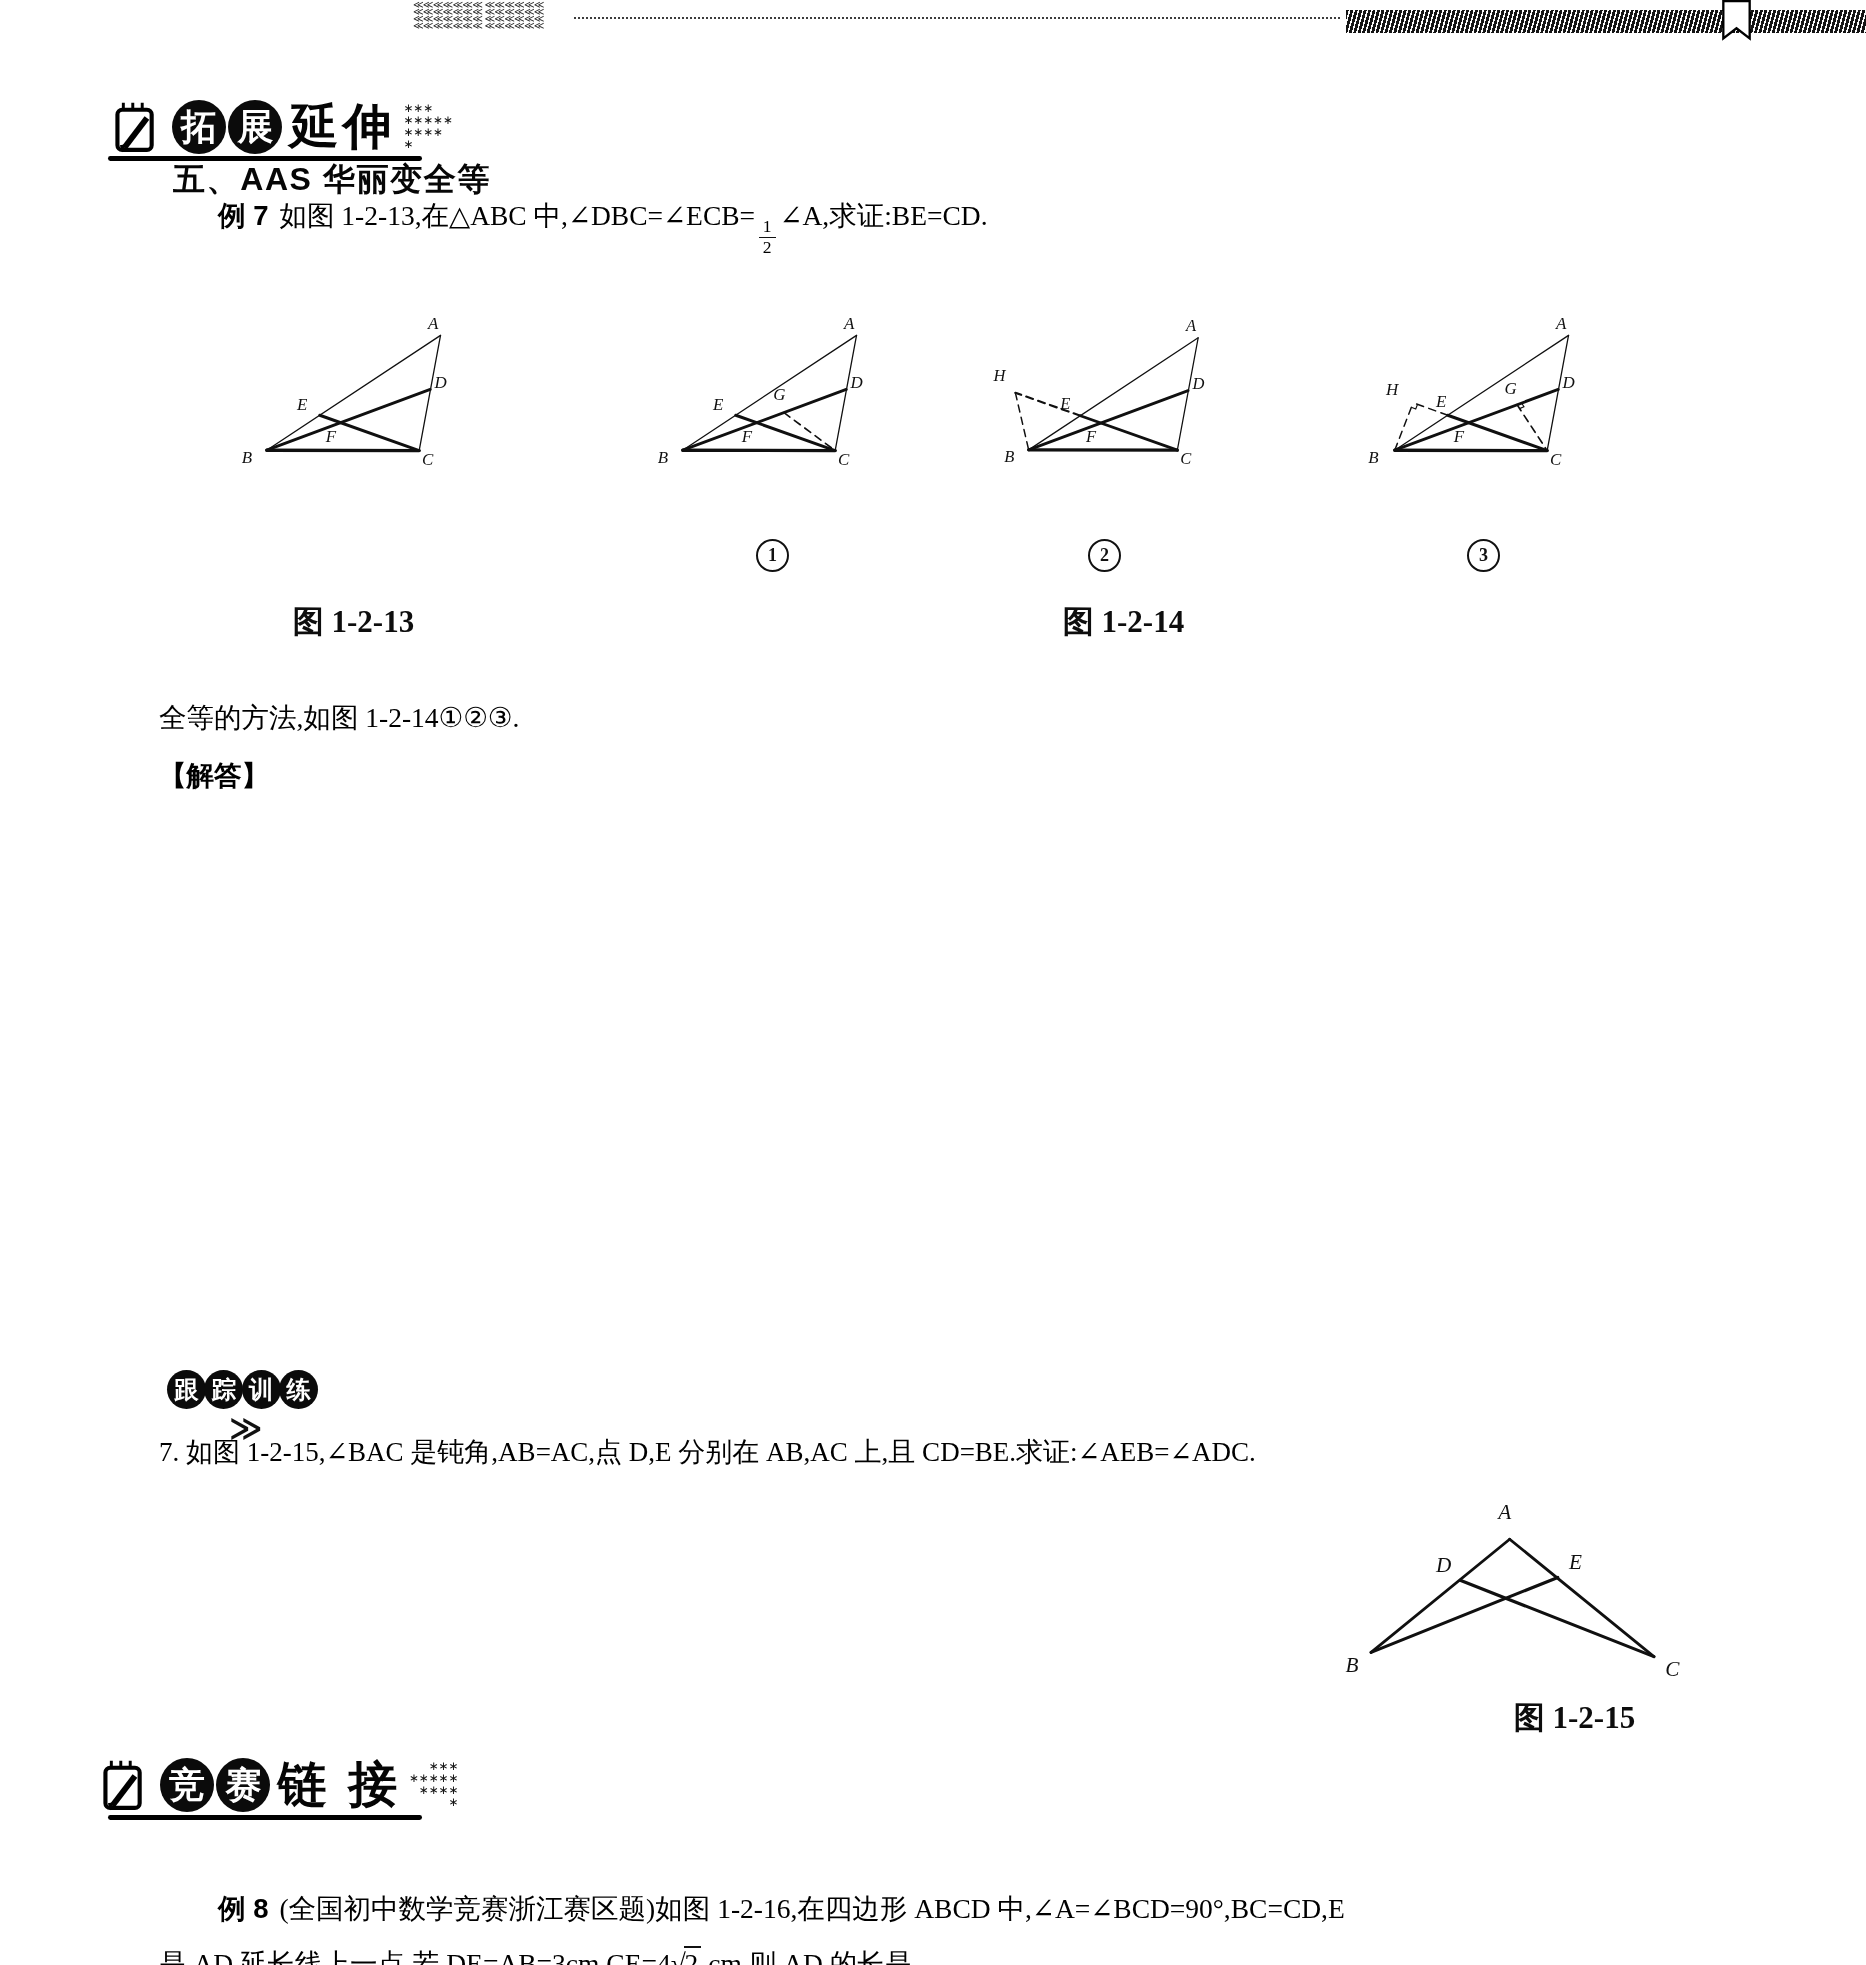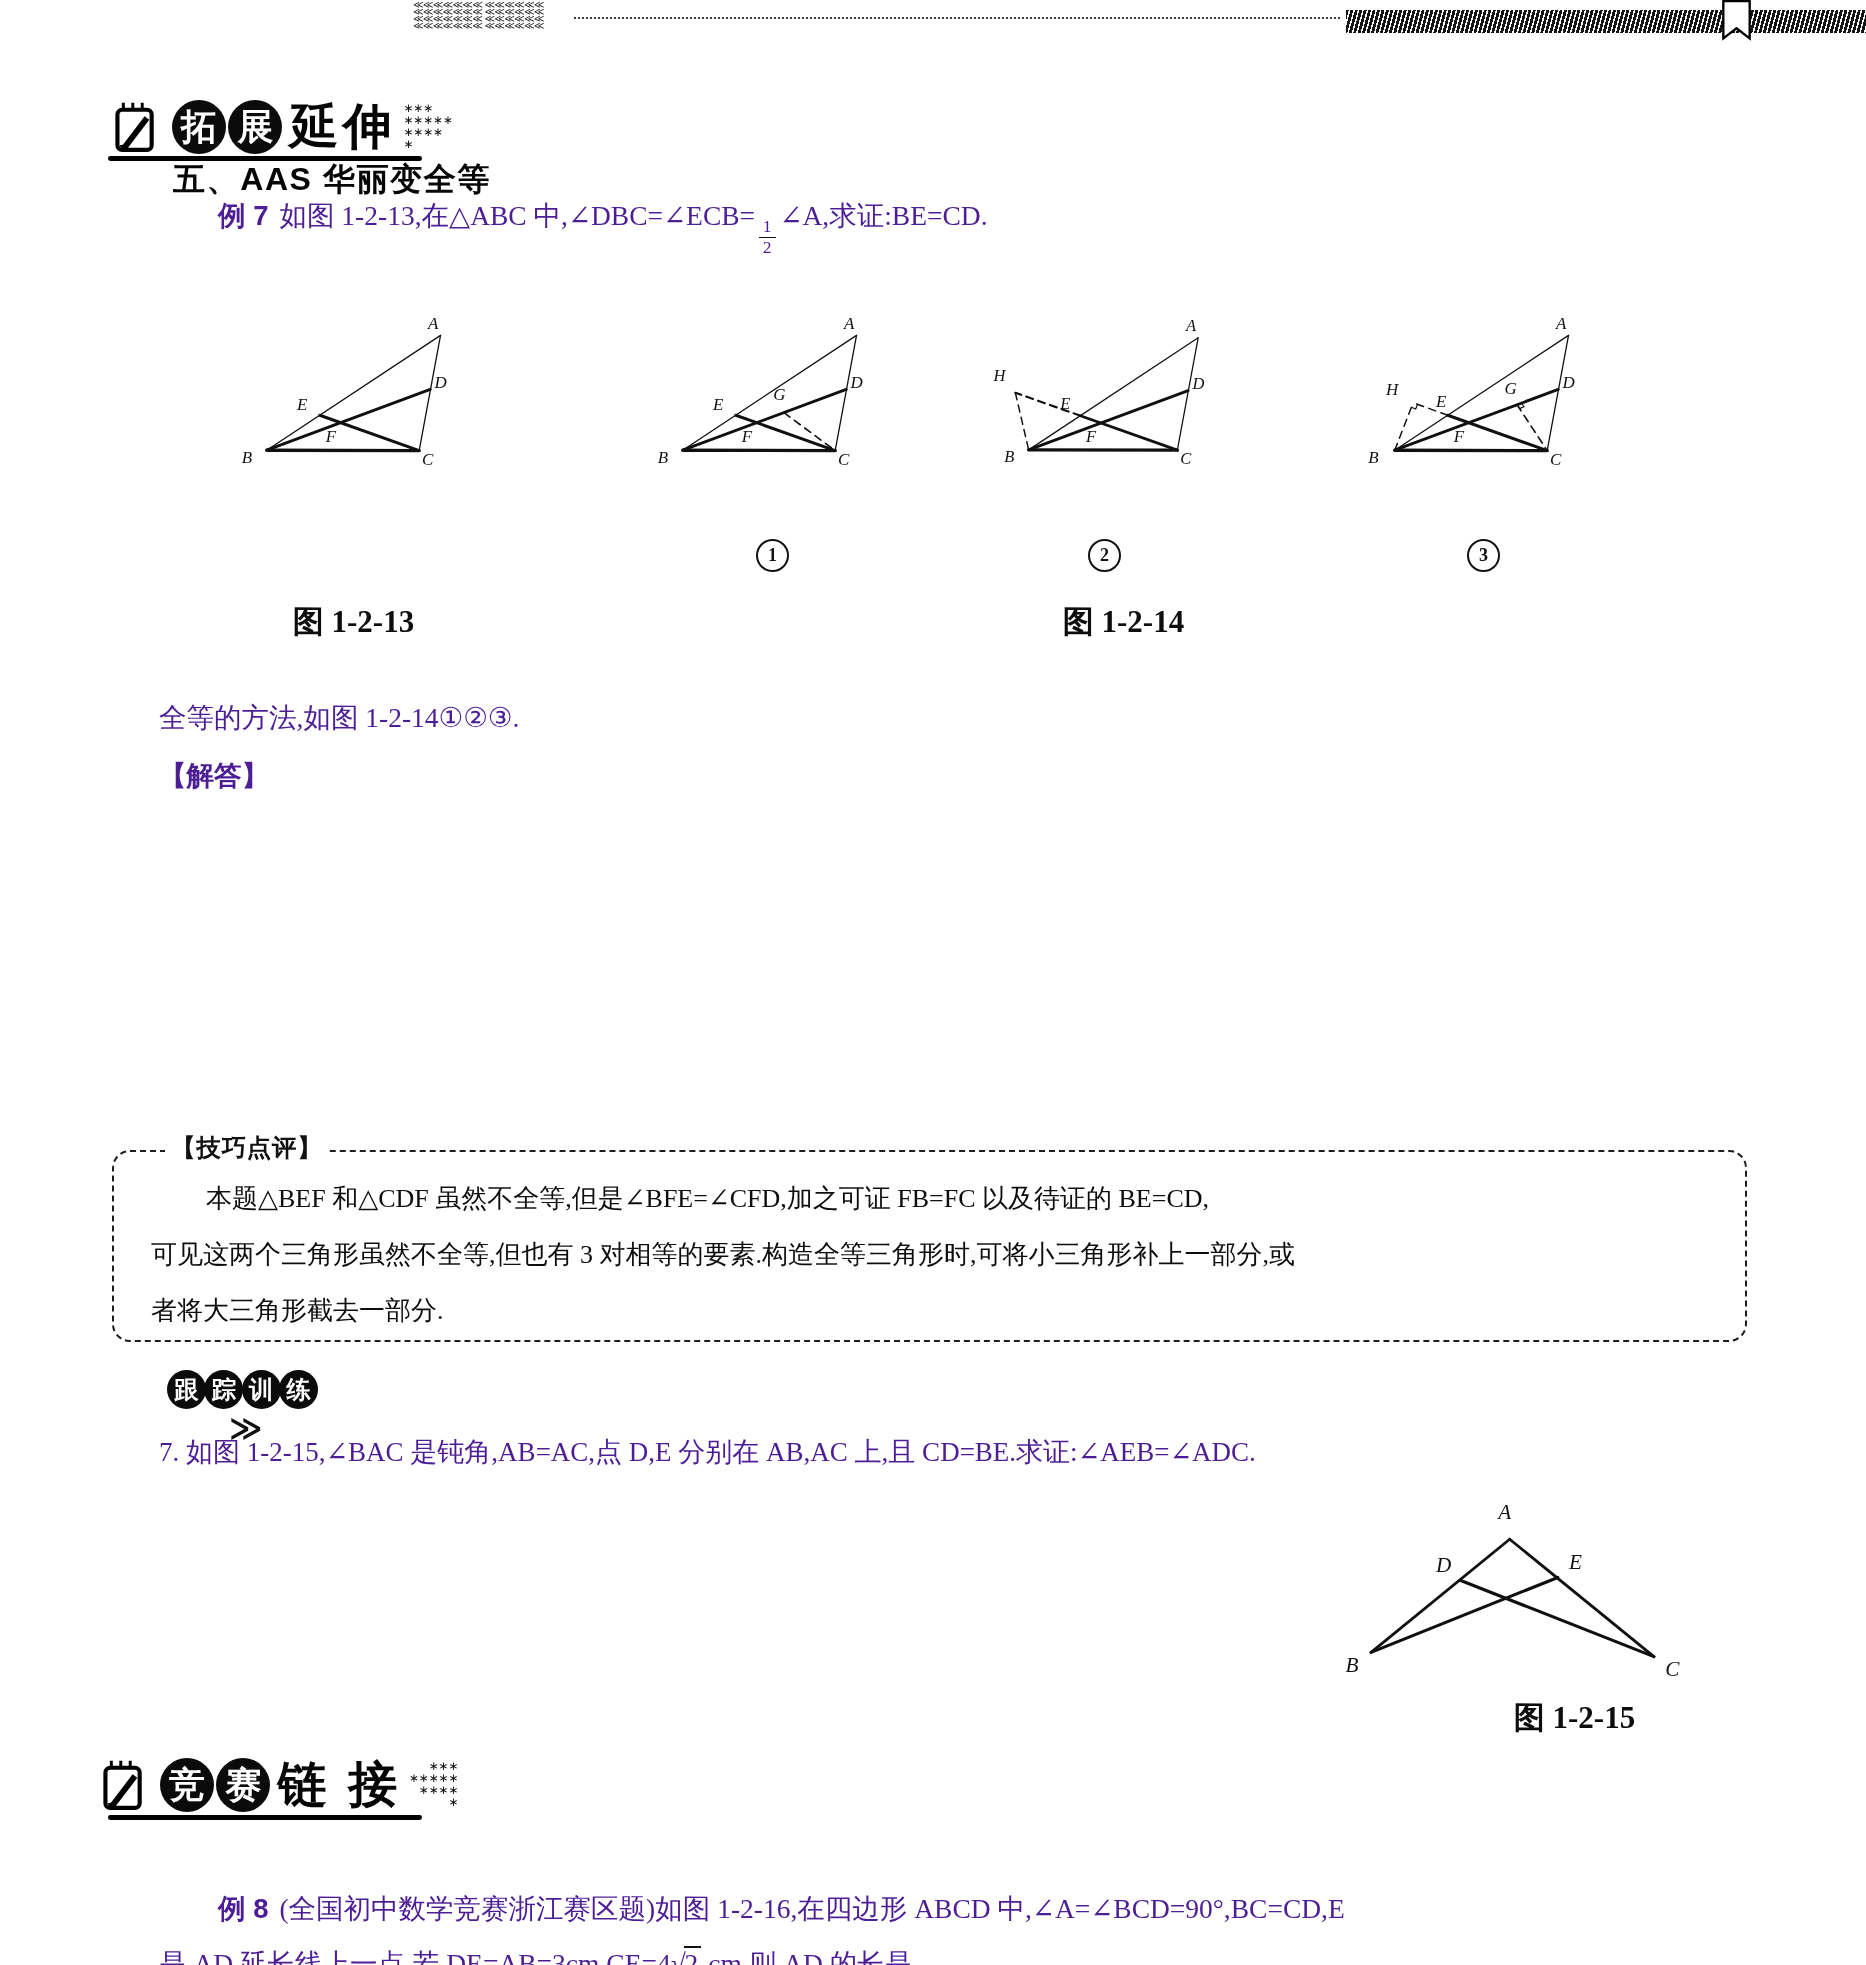--- a/index.html
+++ b/index.html
@@ -20,21 +20,21 @@
   .logo .bubble{width:54px;height:54px;font-size:36px;margin-right:2.4px;}
   .logo-plain{font-family:"Liberation Sans","DejaVu Sans",sans-serif;font-weight:900;
               font-size:49px;letter-spacing:3.9px;color:#050505;}
   .logo-stars{font-family:"DejaVu Sans",sans-serif;font-size:11.8px;line-height:11.8px;color:#111;
               white-space:pre-line;margin-left:3.1px;}
   .logo-underline{height:4.7px;background:#000;border-radius:2.4px;}
   
   .hei{font-family:"Liberation Sans","DejaVu Sans",sans-serif;font-weight:bold;}
   .sec-title{font-family:"Liberation Sans","DejaVu Sans",sans-serif;font-weight:bold;
              font-size:32px;letter-spacing:1.6px;color:#060606;}
-  .bodyline{font-size:27.5px;white-space:nowrap;color:#4c1d95;}
+  .bodyline{font-size:27.5px;white-space:nowrap;color:#000000;}
   .lbl{font-family:"Liberation Sans","DejaVu Sans",sans-serif;font-weight:bold;margin-right:11px;}
   .frac{display:inline-flex;flex-direction:column;align-items:center;vertical-align:-0.42em;
         line-height:1.05;font-size:0.64em;margin:0 3.9px;}
   .frac .fn{padding:0 3.9px 0.8px;}
   .frac .fd{border-top:1.6px solid #111;padding:0.8px 3.9px 0;}
   .sqrt{display:inline-block;white-space:nowrap;}
   .sqrt .rad{border-top:2px solid #111;padding:0 3.1px 0 0.8px;margin-left:-2px;}
   
   .fig svg{display:block;width:100%;height:100%;}
   .caption{font-size:31px;text-align:center;color:#0d0d0d;font-weight:bold;}
@@ -174,28 +174,20 @@
       <span>3</span>
     </div>
 
   <div class="abs caption" style="left:275px;top:601px;width:157px;">图 1-2-13</div>
   <div class="abs caption" style="left:1045px;top:601px;width:157px;">图 1-2-14</div>
 
   <div class="abs bodyline" style="left:159px;top:700px;">全等的方法,如图 1-2-14①②③.</div>
 
   <div class="abs bodyline hei" style="left:159px;top:758px;">【解答】</div>
 
-  <div class="abs tipbox" style="left:112px;top:1150px;width:1631px;height:188px;">
-    <div class="tiptitle hei">【技巧点评】</div>
-    <div class="tipcontent" style="top:19px;">
-      <div class="indent">本题△BEF 和△CDF 虽然不全等,但是∠BFE=∠CFD,加之可证 FB=FC 以及待证的 BE=CD,</div>
-      <div>可见这两个三角形虽然不全等,但也有 3 对相等的要素.构造全等三角形时,可将小三角形补上一部分,或</div>
-      <div>者将大三角形截去一部分.</div>
-    </div>
-  </div>
 
   <div class="abs follow" style="left:167px;top:1370px;flex-direction:column;">
     <span><span class="bubble">跟</span><span class="bubble">踪</span><span class="bubble">训</span><span class="bubble">练</span></span>
     <span class="follow-arrow">≫</span>
   </div>
 
   <div class="abs bodyline" style="left:159px;top:1434px;font-size:27px;">7. 如图 1-2-15,∠BAC 是钝角,AB=AC,点 D,E 分别在 AB,AC 上,且 CD=BE.求证:∠AEB=∠ADC.</div>
 
   <div class="abs fig" style="left:1328px;top:1494px;width:369px;height:198px;">
       <svg viewBox="-30 -32 260 140">

